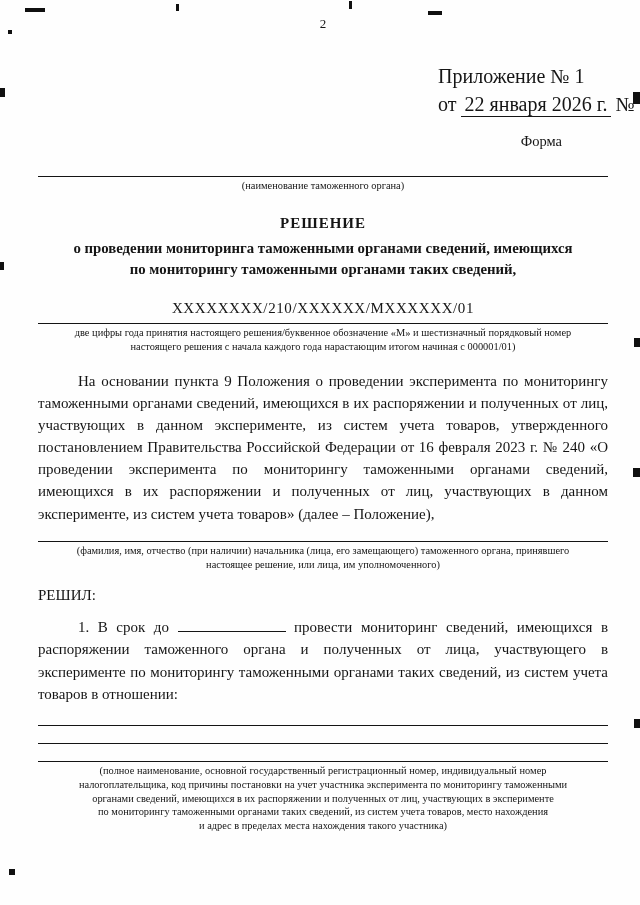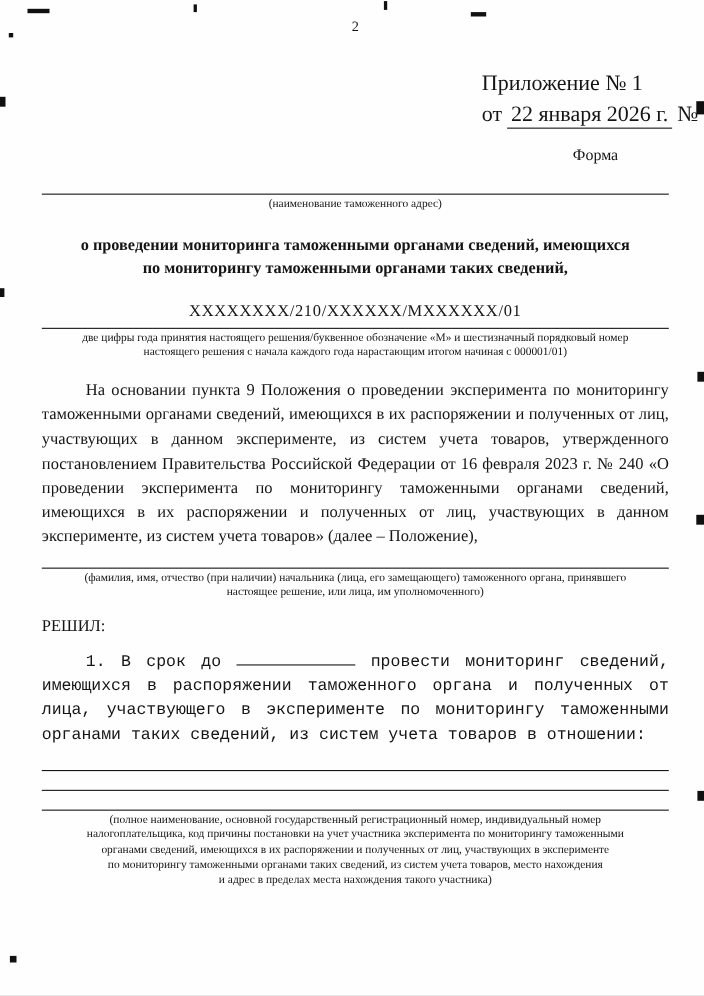--- a/index.html
+++ b/index.html
@@ -60,23 +60,24 @@
         <span>от</span>
         <span class="u">22 января 2026 г.</span>
         <span>№</span>
         <span class="u">37</span>
       </div>
     </div>
 
     <div class="form-label">Форма</div>
 
     <div class="rule"></div>
-    <div class="small-caption">(наименование таможенного адрес)</div>
+    <div class="small-caption">(наименование таможенного органа)</div>
 
     <div class="title-block">
+      <div class="title-heading">РЕШЕНИЕ</div>
       <div>о проведении мониторинга таможенными органами сведений, имеющихся</div>
       <div>по мониторингу таможенными органами таких сведений,</div>
     </div>
 
     <div class="code-line">ХХХХХХХХ/210/ХХХХХХ/МХХХХХХ/01</div>
     <div class="rule tight" style="margin-top:6px;"></div>
     <div class="small-caption">
       <div>две цифры года принятия настоящего решения/буквенное обозначение «М» и шестизначный порядковый номер</div>
       <div>настоящего решения с начала каждого года нарастающим итогом начиная с 000001/01)</div>
     </div>
@@ -84,21 +85,21 @@
     <div class="para"><span class="indent"></span><span>На основании пункта 9 Положения о проведении эксперимента по мониторингу таможенными органами сведений, имеющихся в их распоряжении и полученных от лиц, участвующих в данном эксперименте, из систем учета товаров, утвержденного постановлением Правительства Российской Федерации от 16 февраля 2023 г. № 240 «О проведении эксперимента по мониторингу таможенными органами сведений, имеющихся в их распоряжении и полученных от лиц, участвующих в данном эксперименте, из систем учета товаров» (далее – Положение),</span></div>
 
     <div class="rule" style="margin-top:16px;"></div>
     <div class="small-caption">
       <div>(фамилия, имя, отчество (при наличии) начальника (лица, его замещающего) таможенного органа, принявшего</div>
       <div>настоящее решение, или лица, им уполномоченного)</div>
     </div>
 
     <div class="reshil">РЕШИЛ:</div>
 
-    <div class="para" style="margin-top:12px;font-family:Liberation Mono, monospace;"><span class="indent"></span><span>1. В срок до</span> <span class="blank-inline"></span> <span>провести мониторинг сведений, имеющихся в распоряжении таможенного органа и полученных от лица, участвующего в эксперименте по мониторингу таможенными органами таких сведений, из систем учета товаров в отношении:</span></div>
+    <div class="para" style="margin-top:12px;"><span class="indent"></span><span>1. В срок до</span> <span class="blank-inline"></span> <span>провести мониторинг сведений, имеющихся в распоряжении таможенного органа и полученных от лица, участвующего в эксперименте по мониторингу таможенными органами таких сведений, из систем учета товаров в отношении:</span></div>
 
     <div class="fill-line" style="margin-top:20px;"></div>
     <div class="fill-line"></div>
     <div class="fill-line"></div>
 
     <div class="small-caption">
       <div>(полное наименование, основной государственный регистрационный номер, индивидуальный номер</div>
       <div>налогоплательщика, код причины постановки на учет участника эксперимента по мониторингу таможенными</div>
       <div>органами сведений, имеющихся в их распоряжении и полученных от лиц, участвующих в эксперименте</div>
       <div>по мониторингу таможенными органами таких сведений, из систем учета товаров, место нахождения</div>

